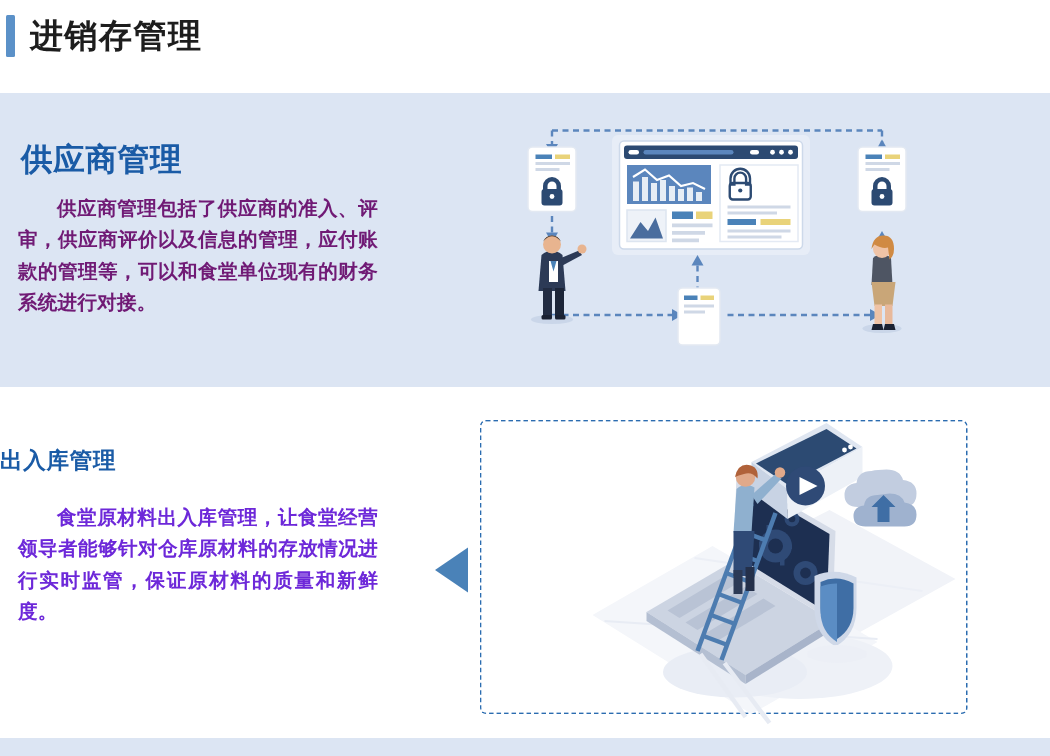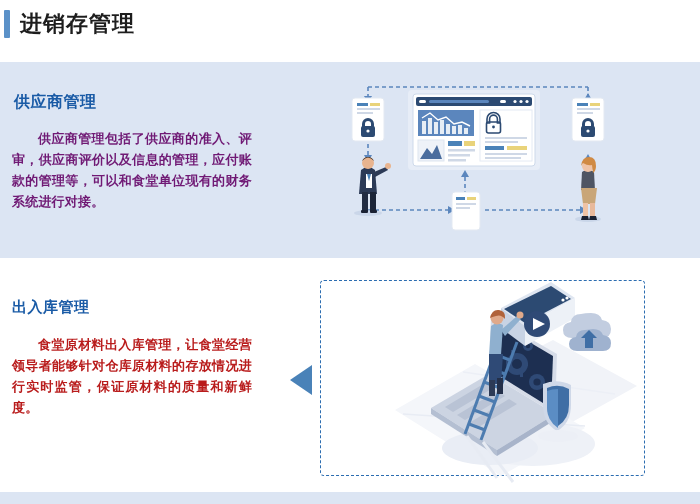--- a/index.html
+++ b/index.html
@@ -17,32 +17,32 @@
   .title-wrap{position:absolute;left:4px;top:10px;display:flex;align-items:center;}
   .title-bar{width:6px;height:28px;background:#5b91c8;border-radius:1px;}
   .title-text{
     margin-left:10px;font-size:22px;font-weight:bold;color:#1d1d1d;
     letter-spacing:1px;line-height:28px;
   }
 
   
   .band{position:absolute;left:0;top:62px;width:700px;height:196px;background:#dce5f3;}
 
-  .sec1-head{position:absolute;left:14px;top:92px;font-size:16px;font-weight:bold;color:#1a5ba6;letter-spacing:.5px;}
+  .sec1-head{position:absolute;left:14px;top:92px;font-size:21px;font-weight:bold;color:#1a5ba6;letter-spacing:.5px;}
   .sec1-body{
     position:absolute;left:12px;top:128px;width:240px;
     font-size:13px;line-height:21px;color:#701a75;font-weight:bold;
     text-indent:26px;text-align:justify;letter-spacing:.2px;
   }
 
   
-  .sec2-head{position:absolute;left:12px;top:298px;font-size:15px;font-weight:bold;color:#1a5ba6;letter-spacing:.5px;}
+  .sec2-head{position:absolute;left:0;top:298px;font-size:15px;font-weight:bold;color:#1a5ba6;letter-spacing:.5px;}
   .sec2-body{
     position:absolute;left:12px;top:334px;width:240px;
-    font-size:13px;line-height:21px;color:#b91c1c;font-weight:bold;
+    font-size:13px;line-height:21px;color:#6d28d9;font-weight:bold;
     text-indent:26px;text-align:justify;letter-spacing:.2px;
   }
 
   
   .bottom-strip{position:absolute;left:0;top:492px;width:700px;height:12px;background:#dce5f3;}
 
   
   .illus1{position:absolute;left:310px;top:62px;width:390px;height:196px;}
   .illus2{position:absolute;left:285px;top:268px;width:400px;height:224px;}
 

